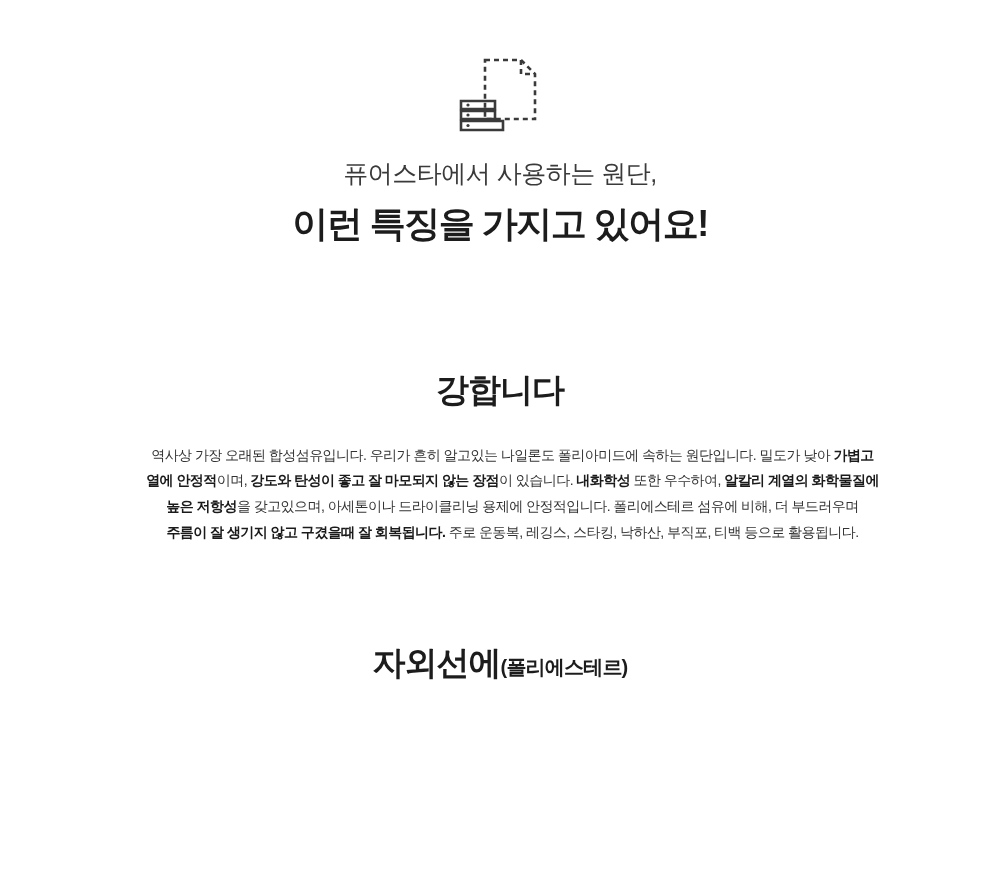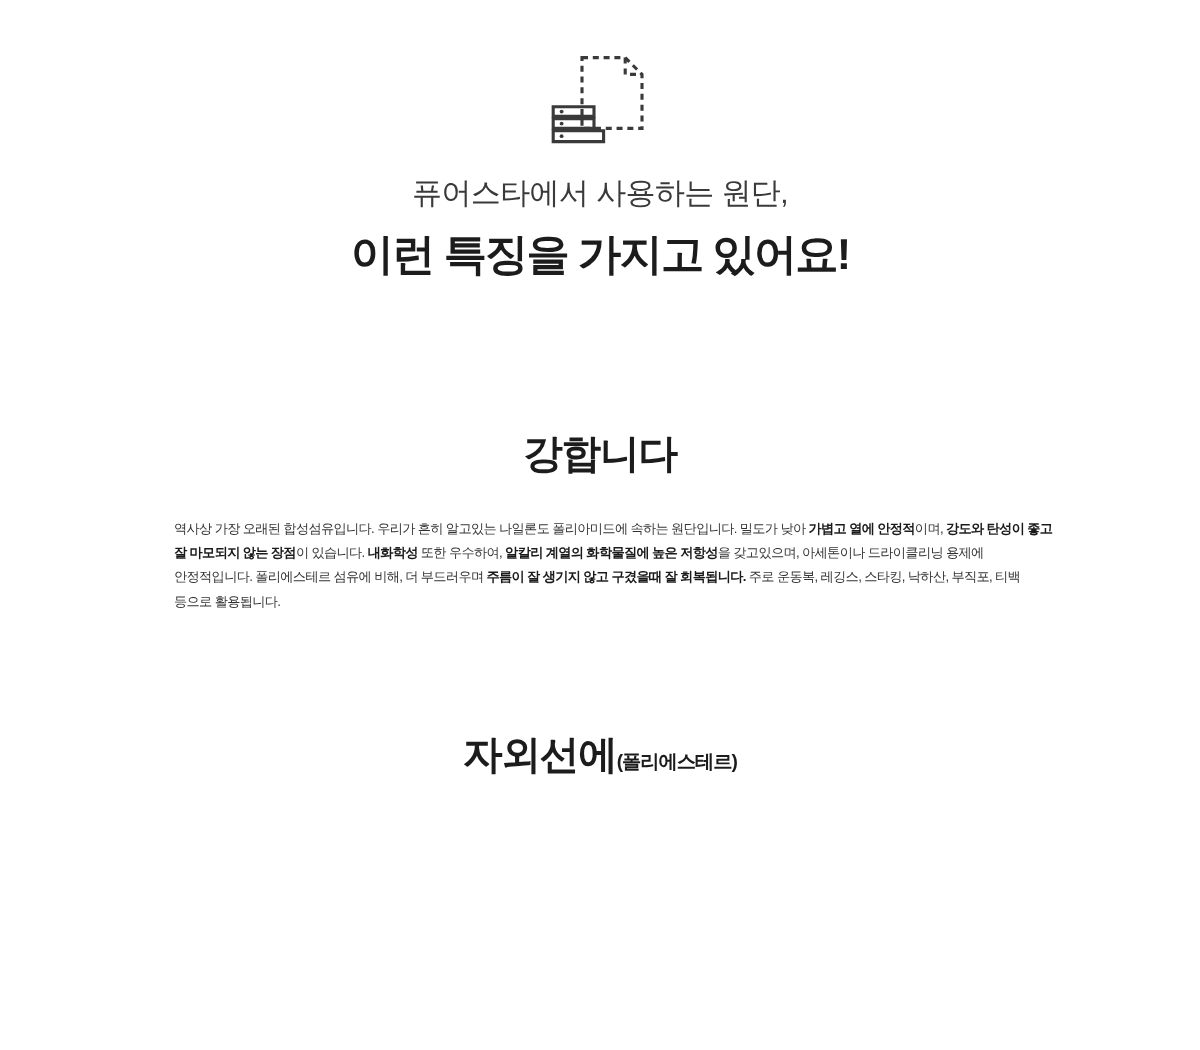--- a/index.html
+++ b/index.html
@@ -12,21 +12,21 @@
     min-height: 875px;
     font-family: "Liberation Sans", "DejaVu Sans", sans-serif;
     color: #2b2b2b;
     -webkit-font-smoothing: antialiased;
   }
   .page {
     width: 1000px;
     min-height: 875px;
     position: relative;
     box-sizing: border-box;
-    padding: 5px;
+    padding: 17px;
   }
 
   
   .header {
     text-align: center;
     padding-top: 40px;
   }
   .fabric-icon {
     display: block;
     margin: 0 auto;
@@ -63,30 +63,30 @@
   }
   .section-title {
     text-align: center;
     font-size: 33px;
     font-weight: bold;
     color: #1c1c1c;
     letter-spacing: -1px;
     margin-bottom: 30px;
   }
   .section-title .suffix {
-    font-size: 16px;
+    font-size: 20px;
     font-weight: bold;
     letter-spacing: -0.8px;
   }
   .body-text {
-    font-size: 11px;
+    font-size: 14px;
     line-height: 1.85;
     color: #333333;
     letter-spacing: -0.55px;
-    text-align: left;
+    text-align: center;
     word-break: keep-all;
     margin-left: 25px;
   }
   .body-text b {
     font-weight: bold;
     color: #1a1a1a;
   }
 </style>
 </head>
 <body>

